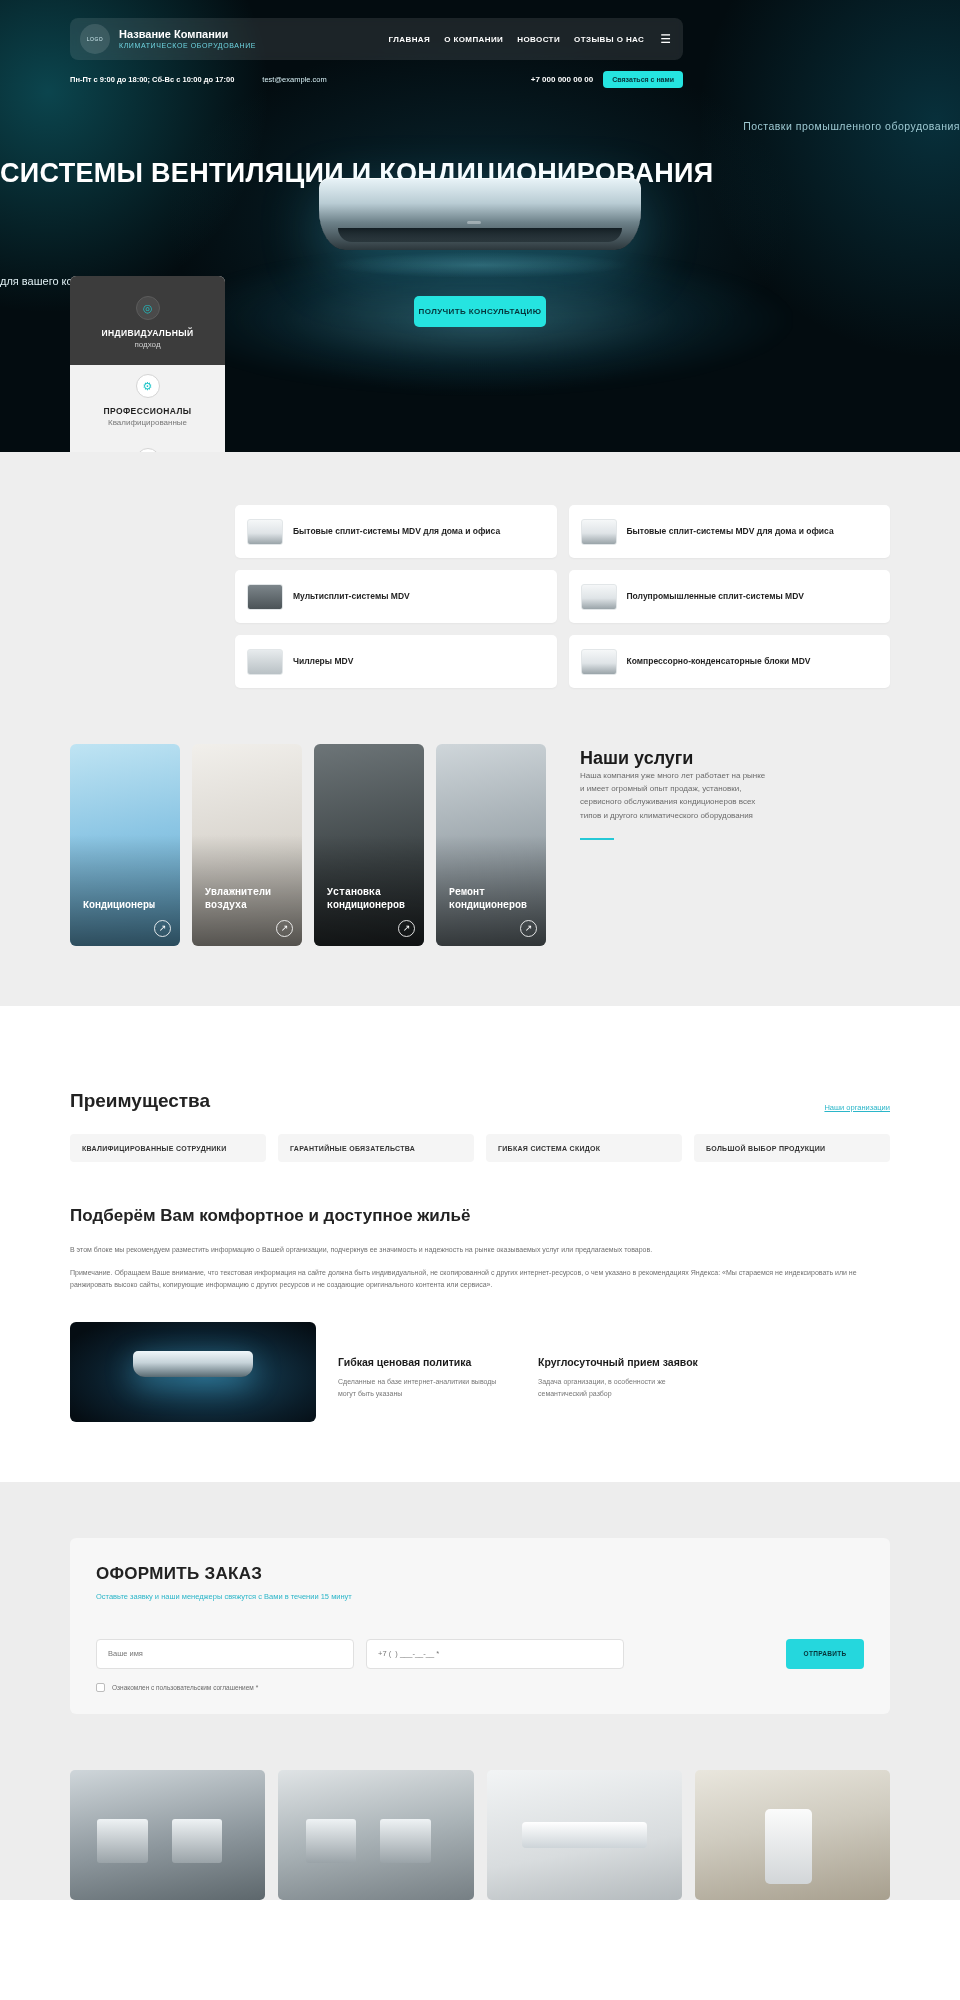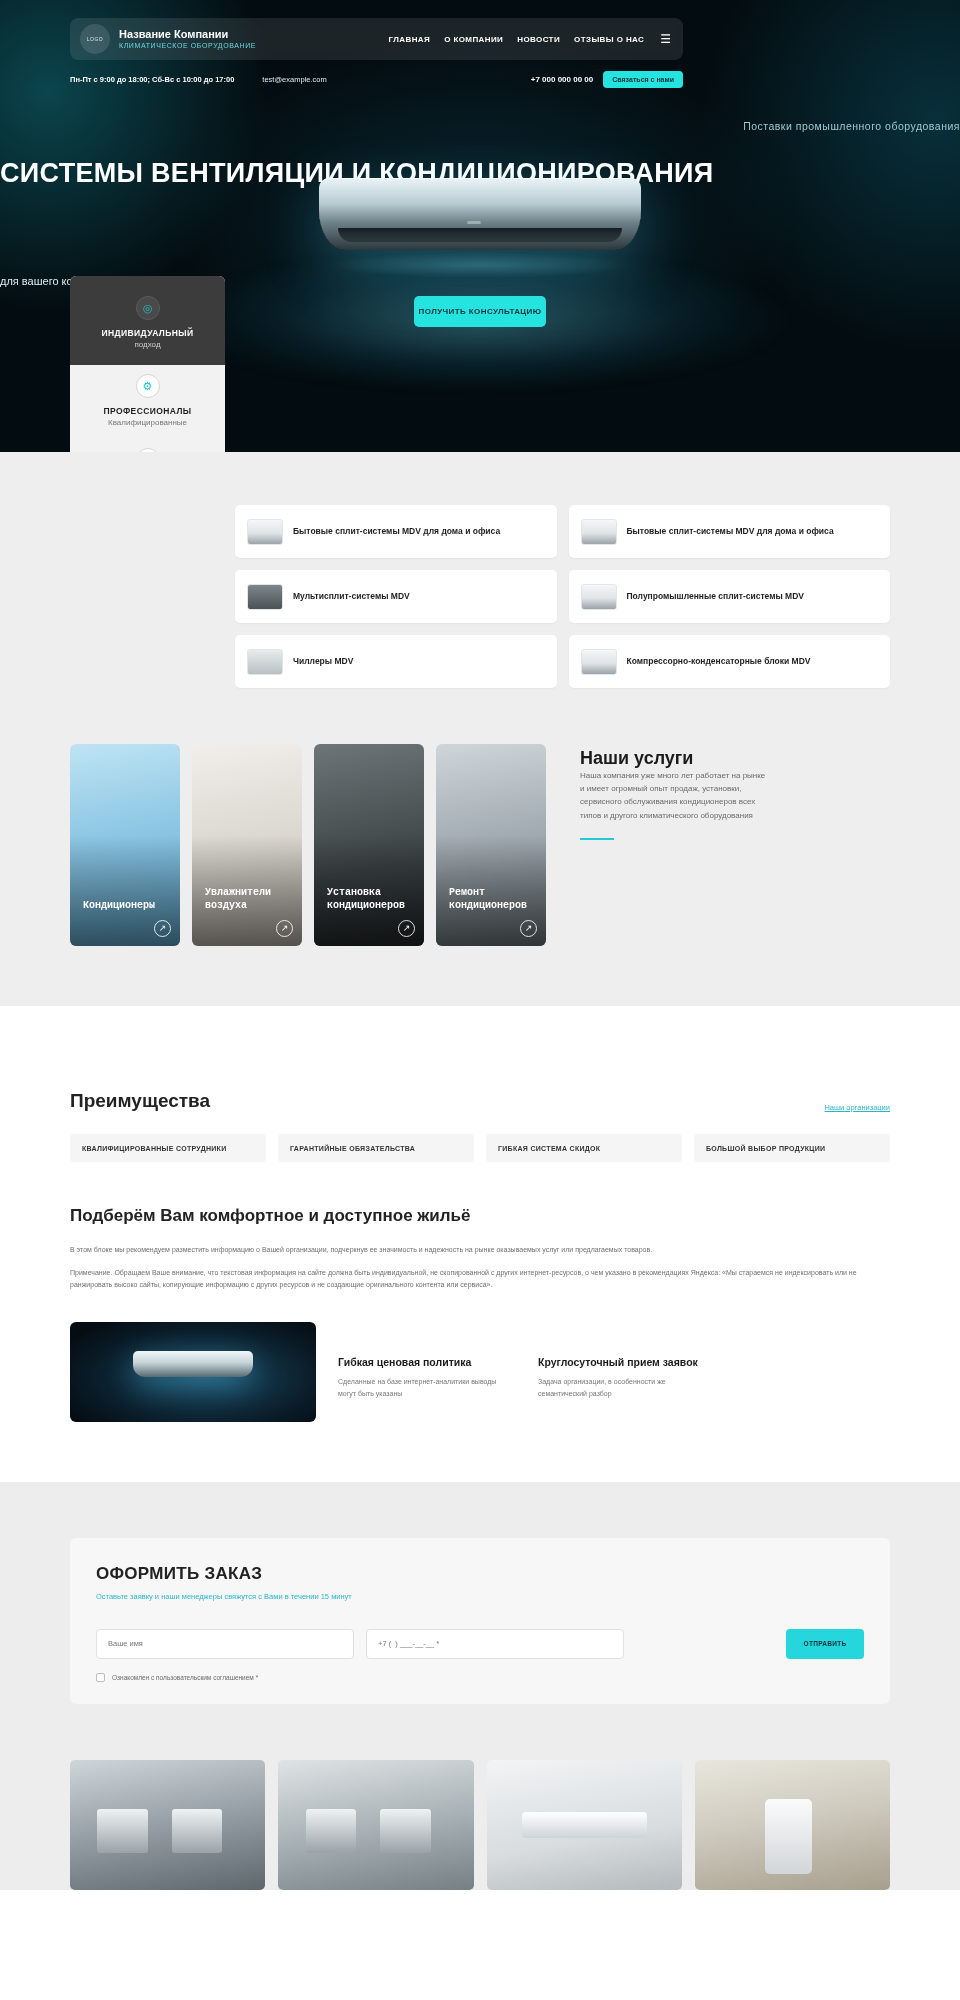--- a/index.html
+++ b/index.html
@@ -222,21 +222,21 @@
   .split-col p { font-size: 7px; line-height: 1.7; color:#777; margin-top: 8px; }
 
   
   .order-wrap { background:#ededed; width: 960px; padding: 56px 0 40px; }
   .order {
     width: 820px; margin: 0 auto; background:#f7f7f7; border-radius: 6px;
     padding: 26px 26px 22px;
   }
   .order h2 { font-size: 17px; font-weight: bold; letter-spacing:.3px; }
   .order .sub { font-size: 7.5px; color:#2bb6c9; margin-top: 8px; }
-  .order-row { display:flex; gap: 12px; margin-top: 28px; }
+  .order-row { display:flex; gap: 12px; margin-top: 38px; }
   .order-row input[type=text] {
     height: 30px; border: 1px solid #e0e0e0; border-radius: 4px; background:#fff;
     font-size: 7.5px; padding: 0 11px; color:#555;
     font-family: "Liberation Sans", sans-serif;
   }
   .in-name { width: 258px; }
   .in-phone { width: 258px; }
   .btn-send {
     margin-left: auto; width: 78px; height: 30px; border:none; border-radius: 4px;
     background:#25d7dd; color:#063238; font-size: 6.5px; font-weight: bold; cursor:pointer;

